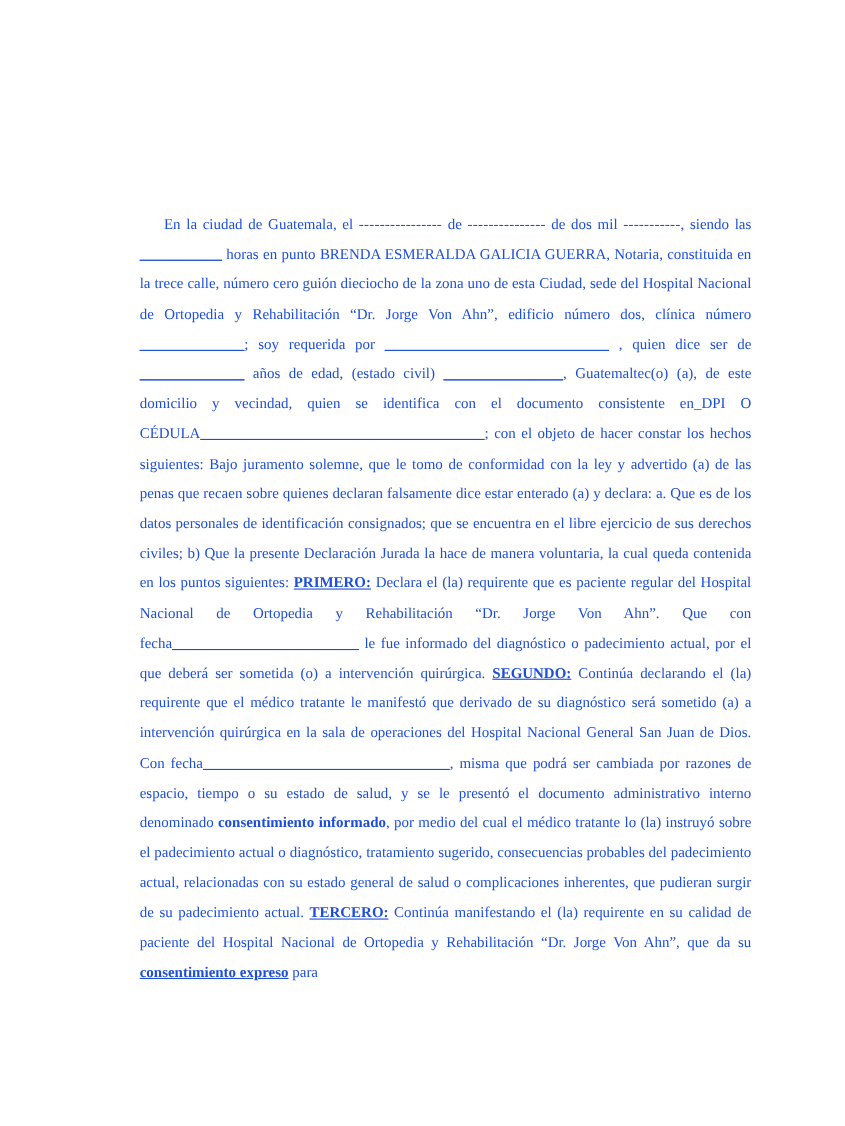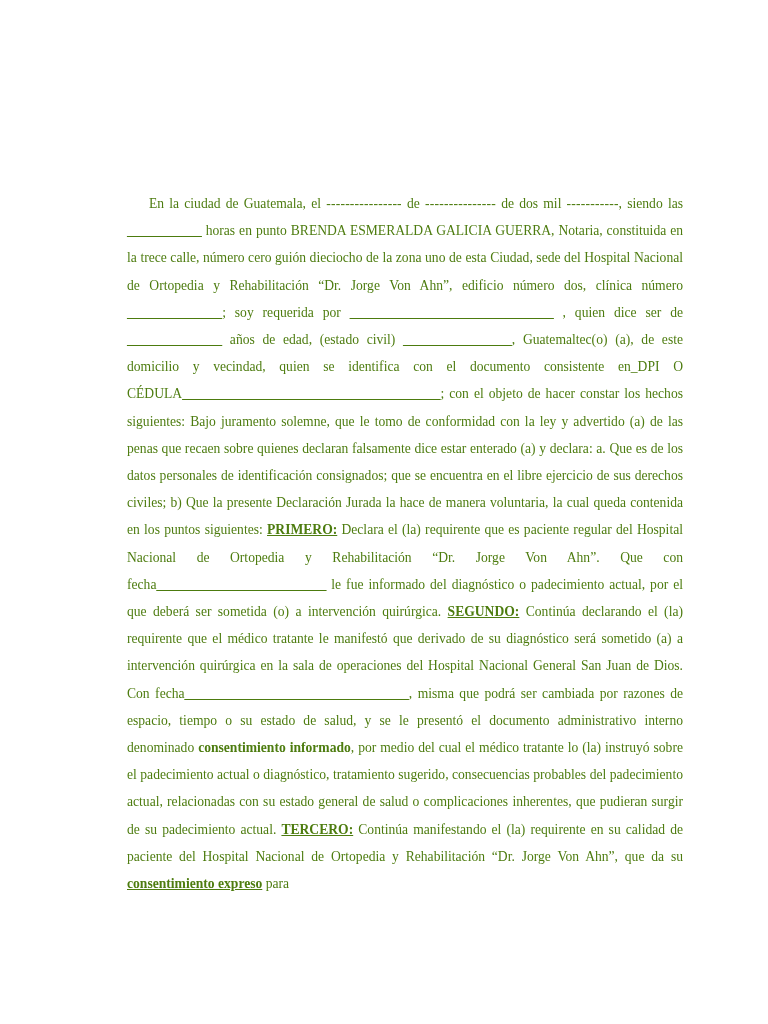--- a/index.html
+++ b/index.html
@@ -15,21 +15,21 @@
     overflow: hidden;
   }
   .doc-body {
     position: absolute;
     left: 127px;
     top: 190px;
     width: 556px;
     font-family: "Liberation Serif", "DejaVu Serif", serif;
     font-size: 13.6px;
     line-height: 27.2px;
-    color: #4d7c0f;
+    color: #1d4ed8;
     text-align: justify;
     text-justify: inter-word;
     text-indent: 22px;
     -webkit-font-smoothing: antialiased;
   }
   .doc-body p {
     margin: 0;
     padding: 0;
   }
   .b {

